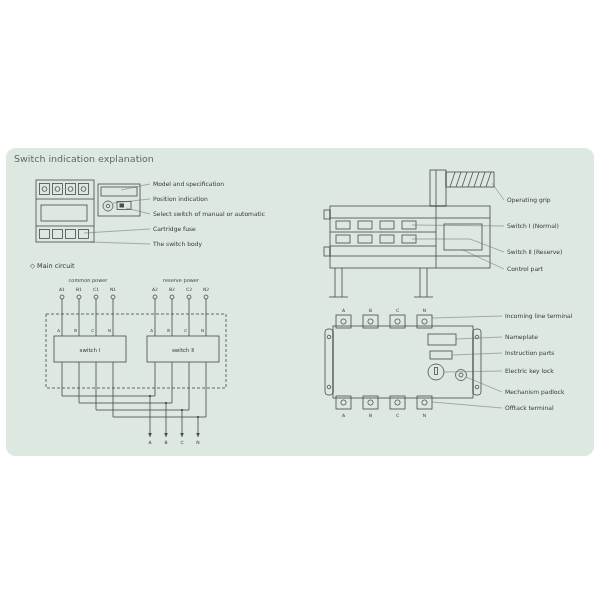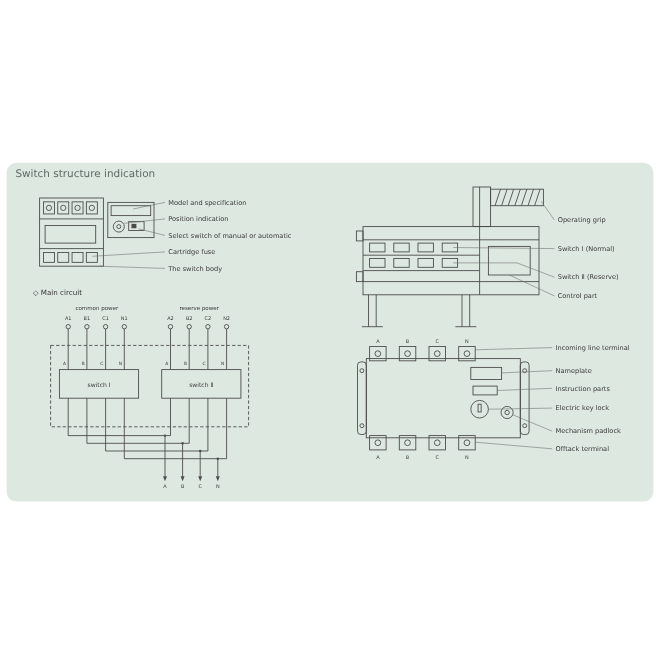--- a/index.html
+++ b/index.html
@@ -14,21 +14,21 @@
   .panel-title{
     position:absolute;left:14px;top:153px;font-size:9.5px;color:#5d6c64;
   }
   svg{position:absolute;left:0;top:0;}
   text{fill:#3a3a3a;font-family:"DejaVu Sans",sans-serif;}
 </style>
 </head>
 <body>
 
 <div class="panel"></div>
-<div class="panel-title">Switch structure indication</div>
+<div class="panel-title">Switch indication explanation</div>
 
 <svg width="600" height="600" viewBox="0 0 600 600">
 
   <g stroke="#4a4a4a" stroke-width="0.8" fill="none">
     <rect x="36" y="180" width="58" height="62"></rect>
     <line x1="36" y1="199" x2="94" y2="199"></line>
     <line x1="36" y1="226" x2="94" y2="226"></line>
     <rect x="39.5" y="183.5" width="10" height="11"></rect>
     <rect x="52.5" y="183.5" width="10" height="11"></rect>
     <rect x="65.5" y="183.5" width="10" height="11"></rect>

